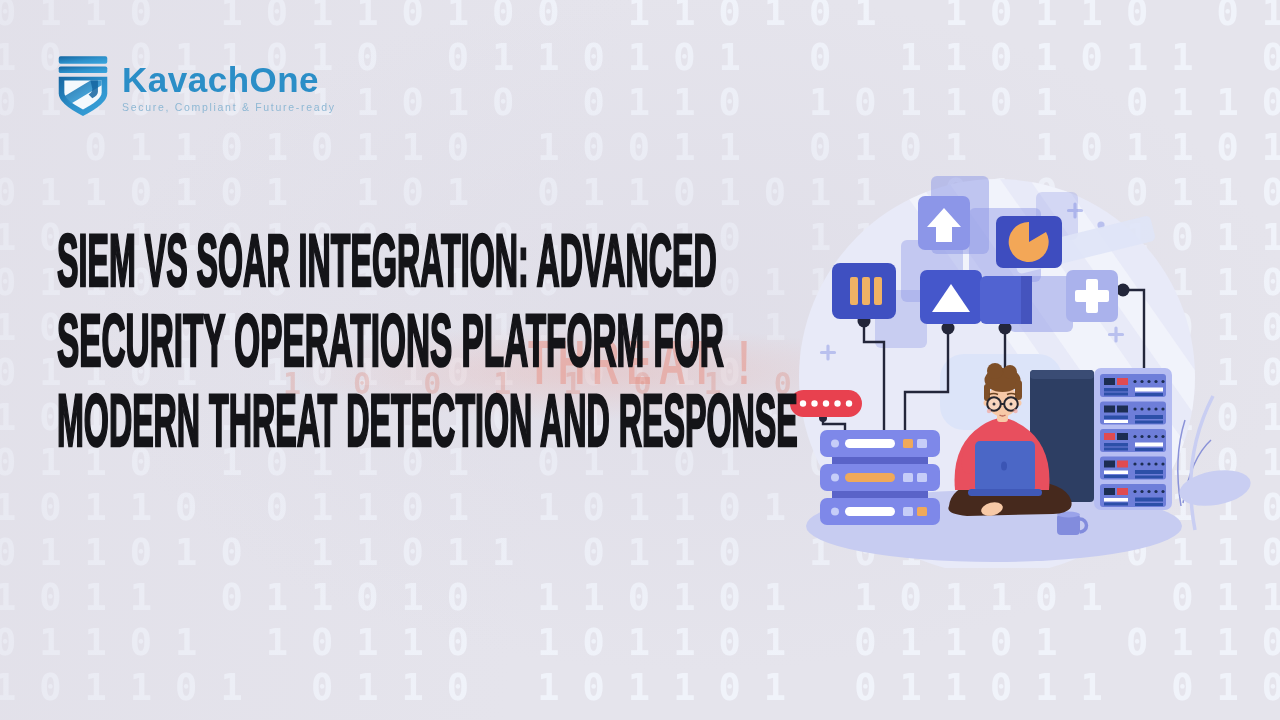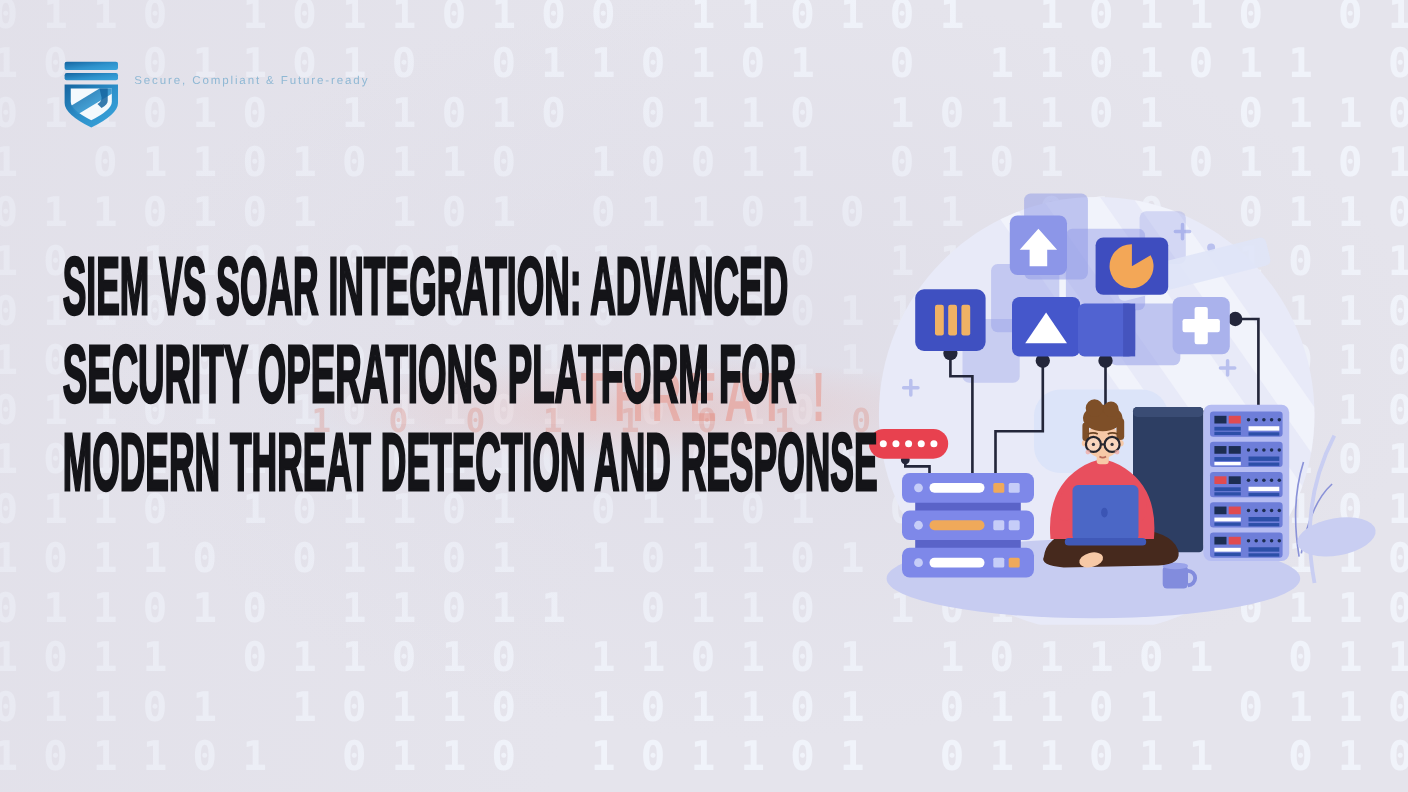--- a/index.html
+++ b/index.html
@@ -71,20 +71,21 @@
         </defs>
         <rect x="4" y="2" width="52" height="8" rx="2" fill="url(#shg)"></rect>
         <rect x="4" y="13" width="52" height="7" rx="2" fill="url(#shg)"></rect>
         <path d="M4,24 H56 V42 Q56,53 30,66 Q4,53 4,42 Z" fill="url(#shg)"></path>
         <path d="M10,28 H50 V41 Q50,49 30,59 Q10,49 10,41 Z" fill="#f4f9fd"></path>
         <path d="M10,45 L38,28 H50 V33 L17,53 Q12,49 10,45 Z" fill="url(#shg)" opacity=".9"></path>
         <path d="M38,28 H46 V40 Q46,44 40,47 L36,43 Q40,41 40,37 Z" fill="#1565a0" opacity=".85"></path>
       </svg>
     </span>
     <div class="brand-block">
+      <span class="brand-name">KavachOne</span>
       <span class="brand-tagline">Secure, Compliant &amp; Future-ready</span>
     </div>
   </div>
 
   <div class="red-haze"></div>
   <div class="threat-watermark">THREAT !</div>
   <div class="red-binary">1 0 0 1 1 0 1 0 1</div>
 
   <h1 class="title-line tl1" style="margin:0;">SIEM VS SOAR INTEGRATION: ADVANCED</h1>
   <h1 class="title-line tl2" style="margin:0;">SECURITY OPERATIONS PLATFORM FOR</h1>

